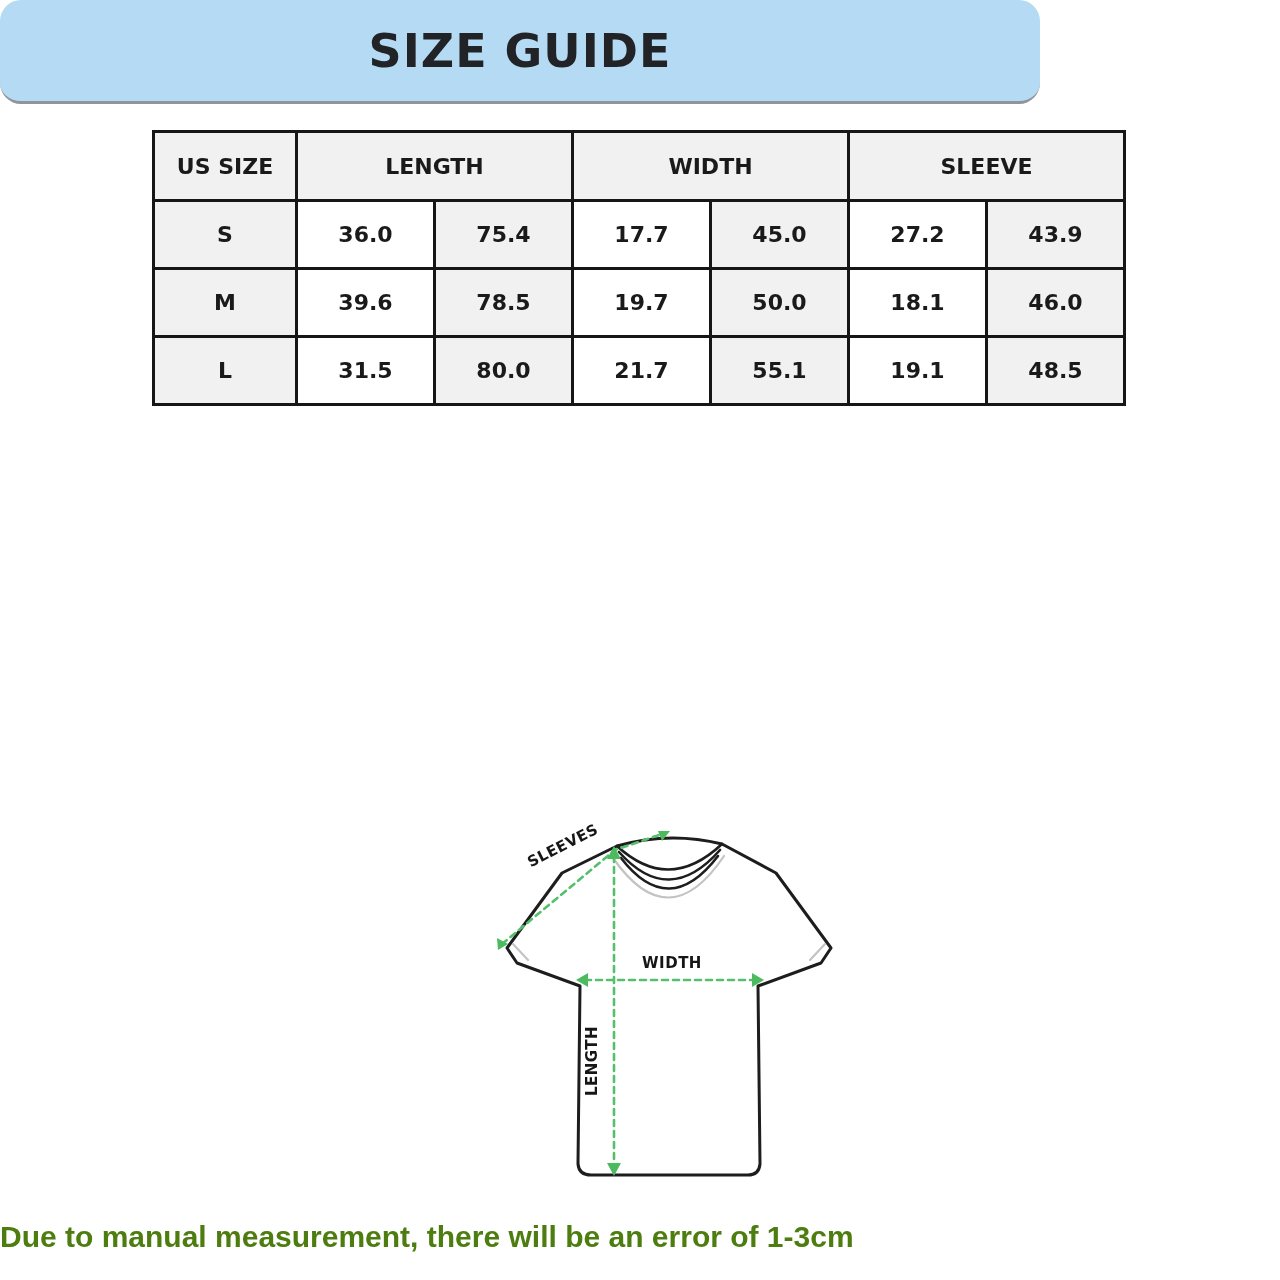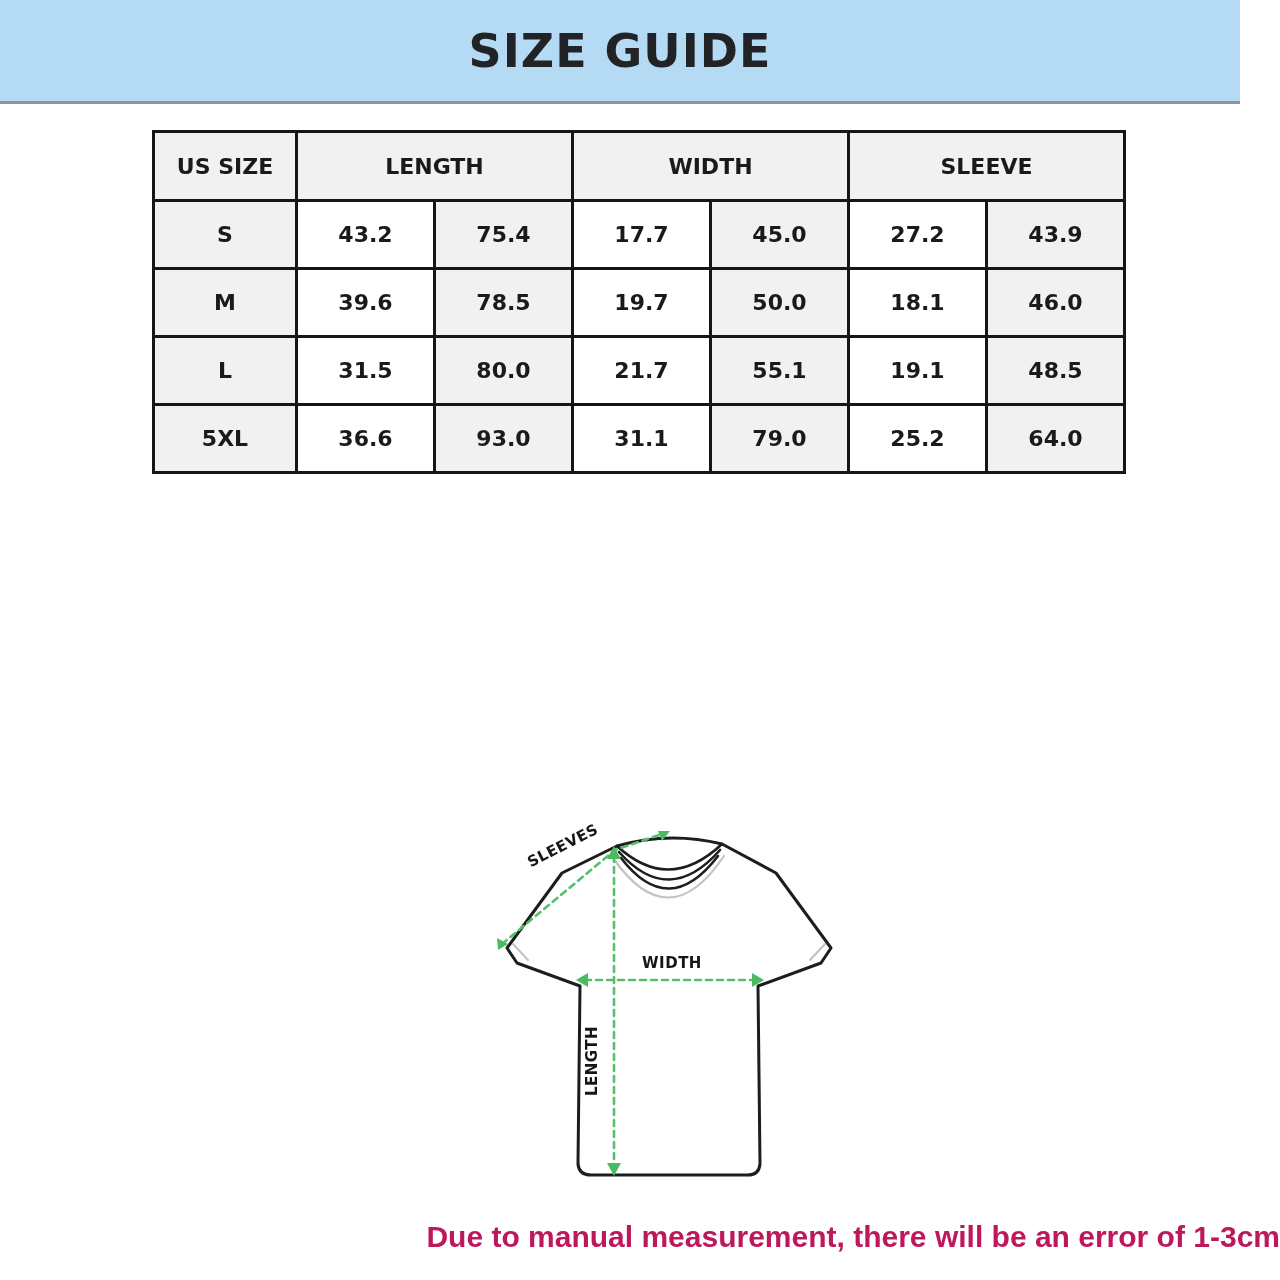--- a/index.html
+++ b/index.html
@@ -2,23 +2,23 @@
 <html><head>
 <meta charset="utf-8">
 <style>
   html,body{margin:0;padding:0;}
   body{
     width:1280px;height:1280px;position:relative;background:#ffffff;
     font-family:"DejaVu Sans","Liberation Sans",sans-serif;overflow:hidden;
   }
   
   .banner{
-    position:absolute;left:0;top:0;width:1240px;height:101px;
+    position:absolute;left:0;top:0;width:1040px;height:101px;
     background:#b5daf3;border-bottom:3px solid #8f9599;
-    display:flex;align-items:center;justify-content:center;
+    display:flex;align-items:center;justify-content:center;border-radius:21px;
   }
   .banner .title{
     font-size:46px;font-weight:800;letter-spacing:1px;color:#222326;
   }
   
   table.size{
     position:absolute;left:152px;top:130px;
     border-collapse:collapse;table-layout:fixed;padding-left:38px;
   }
   table.size td{
@@ -32,22 +32,22 @@
   .diagram{position:absolute;left:492px;top:814px;width:360px;height:378px;}
   .diagram svg{width:100%;height:100%;}
   .shirt-line{fill:#ffffff;stroke:#1d1d1d;stroke-width:3;stroke-linejoin:round;stroke-linecap:round;}
   .collar{fill:none;stroke:#1d1d1d;stroke-width:2.6;stroke-linecap:round;}
   .seam{fill:none;stroke:#c3c3c3;stroke-width:2.2;stroke-linecap:round;}
   .measure{fill:none;stroke:#55bf6c;stroke-width:2.6;stroke-dasharray:6 5;stroke-linecap:round;}
   .ahead{fill:#4cbb60;stroke:none;}
   .dlabel{fill:#161616;font-weight:700;font-size:15px;letter-spacing:0.5px;}
   
   .disclaimer{
-    position:absolute;left:0;top:1220px;width:1280px;text-align:right;
-    font-family:"Liberation Sans",sans-serif;font-weight:700;font-size:30px;color:#be185d;
+    position:absolute;left:0;top:1220px;width:1280px;text-align:left;
+    font-family:"Liberation Sans",sans-serif;font-weight:700;font-size:30px;color:#4d7c0f;
   }
 </style>
 </head>
 <body>
 
 <div class="banner">
   <div class="title">SIZE GUIDE</div>
 </div>
 
 <table class="size">
@@ -64,21 +64,21 @@
     <tr class="head">
       <td>US SIZE</td>
       <td colspan="2">LENGTH</td>
       <td colspan="2">WIDTH</td>
       <td colspan="2">SLEEVE</td>
     </tr>
   </tbody>
   <tbody>
       <tr>
         <td>S</td>
-        <td>43.2</td>
+        <td>36.0</td>
         <td>75.4</td>
         <td>17.7</td>
         <td>45.0</td>
         <td>27.2</td>
         <td>43.9</td>
       </tr>
       <tr>
         <td>M</td>
         <td>39.6</td>
         <td>78.5</td>
@@ -88,29 +88,20 @@
         <td>46.0</td>
       </tr>
       <tr>
         <td>L</td>
         <td>31.5</td>
         <td>80.0</td>
         <td>21.7</td>
         <td>55.1</td>
         <td>19.1</td>
         <td>48.5</td>
-      </tr>
-      <tr>
-        <td>5XL</td>
-        <td>36.6</td>
-        <td>93.0</td>
-        <td>31.1</td>
-        <td>79.0</td>
-        <td>25.2</td>
-        <td>64.0</td>
       </tr>
     </tbody>
 </table>
 
 <div class="diagram">
   <svg viewBox="0 0 360 378">
 
     <g>
       <path class="shirt-line" d="M125,32
         L70,59 L15,134 L25,149 L88,172

